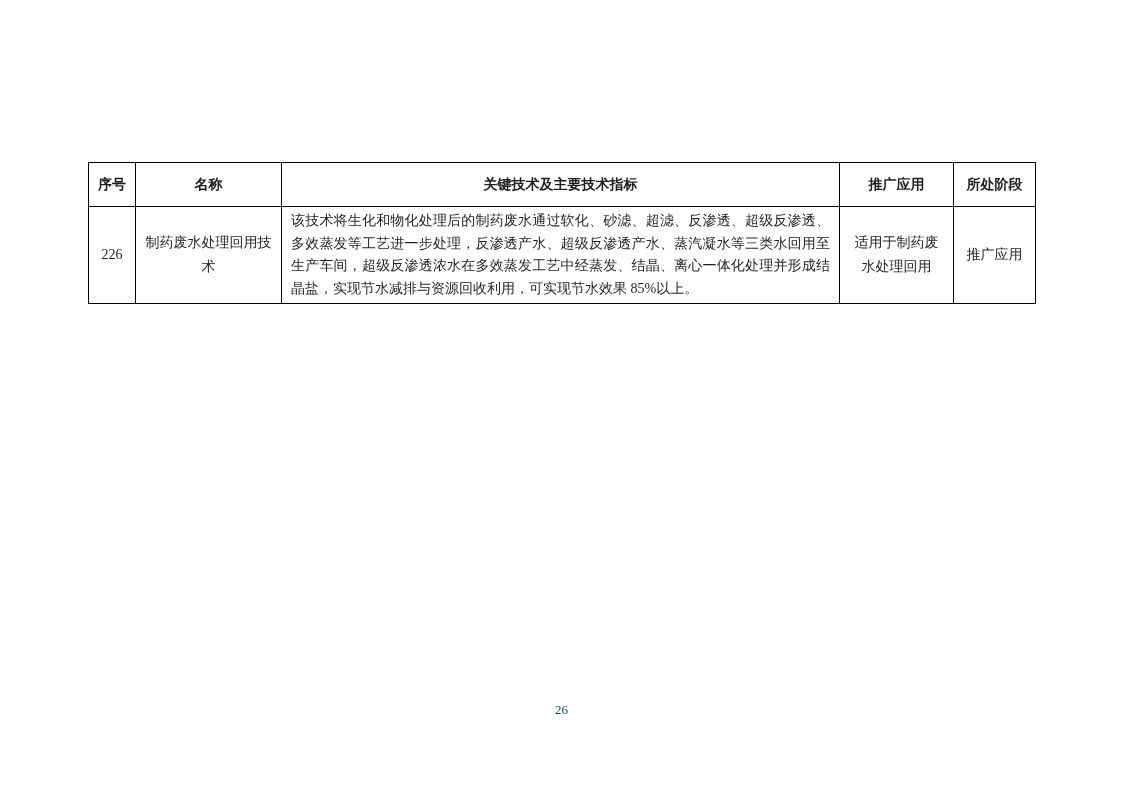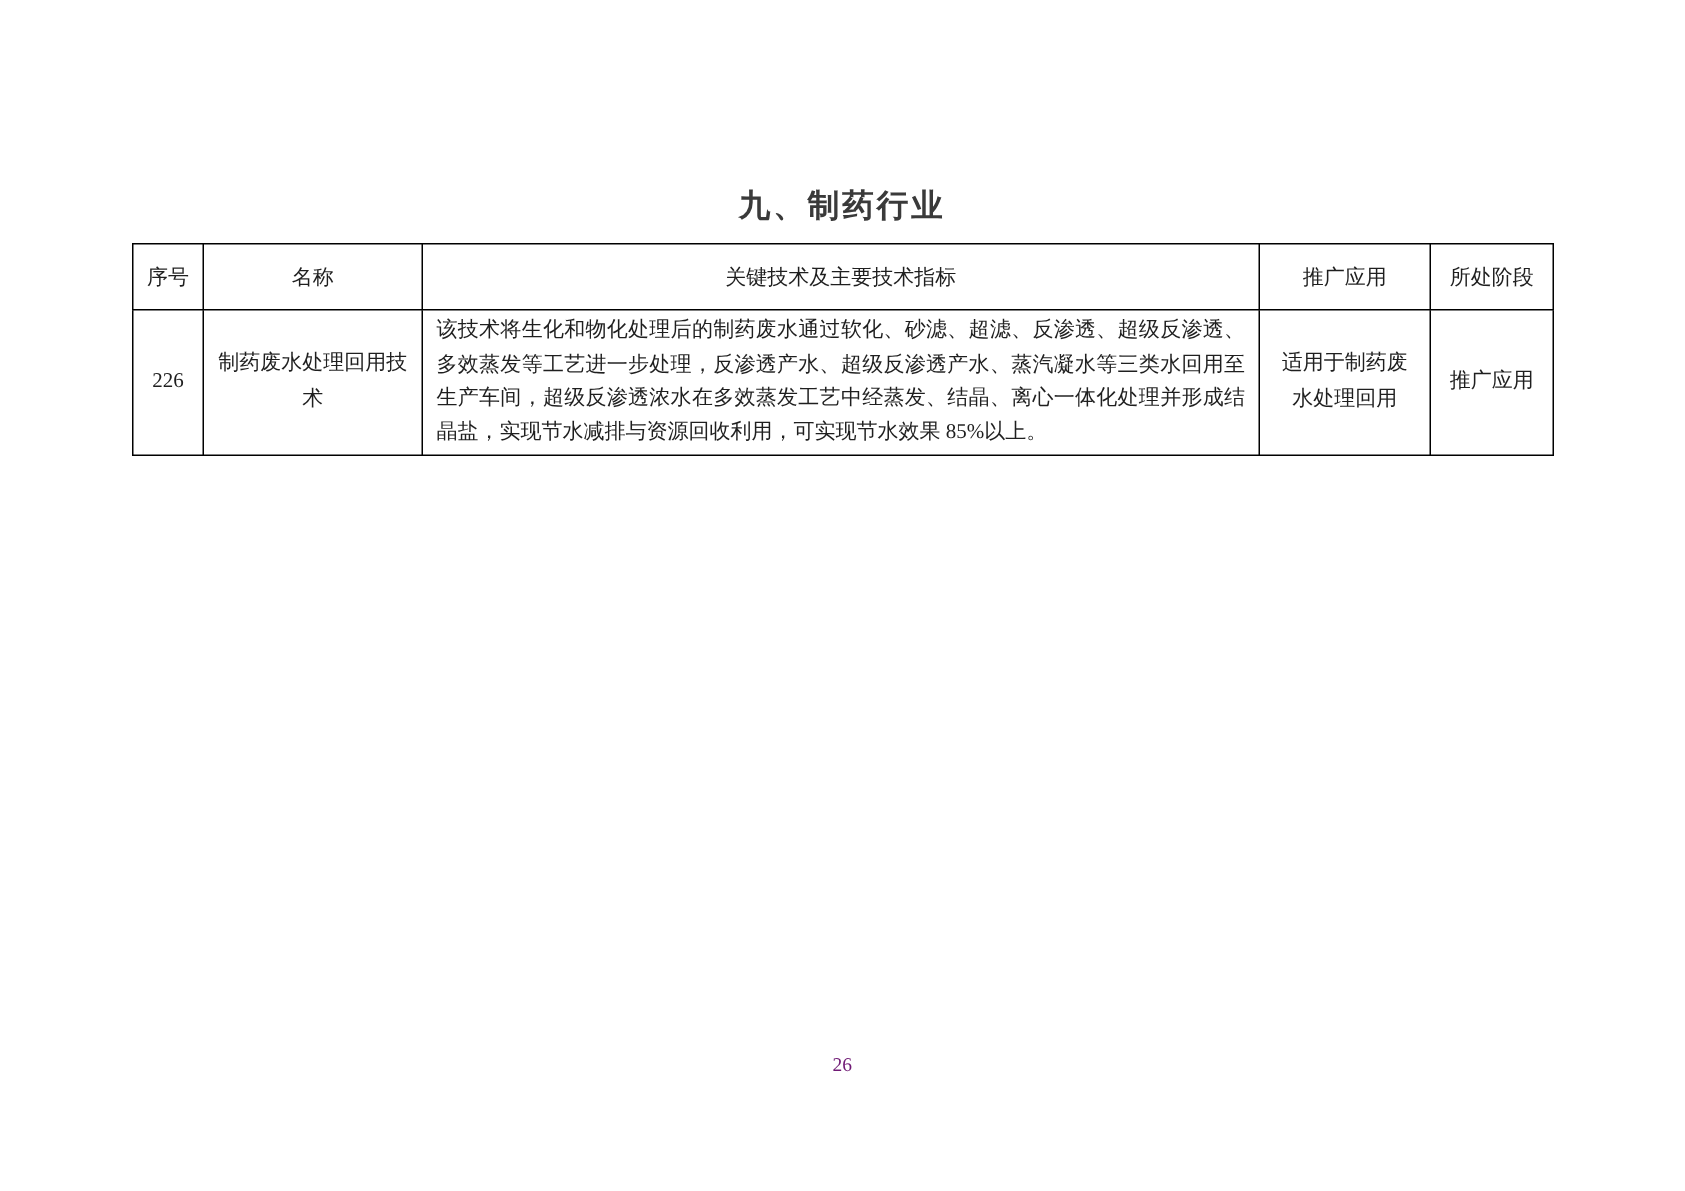--- a/index.html
+++ b/index.html
@@ -38,21 +38,21 @@
   }
   .tech-table th,
   .tech-table td {
     border: 1px solid #000000;
     font-size: 14px;
     color: #1f1f1f;
     overflow: hidden;
   }
   .tech-table th {
     height: 39px;
-    font-weight: normal;
+    font-weight: bold;
     text-align: center;
     vertical-align: middle;
     padding: 2px 4px;
     font-size: 14px;
   }
   .tech-table td {
     height: 88px;
     vertical-align: middle;
   }
   .cell-center {
@@ -67,29 +67,28 @@
     font-size: 14.5px;
     margin-top: 40px;
   }
   .page-number {
     position: absolute;
     top: 702px;
     left: 0;
     width: 100%;
     text-align: center;
     font-size: 13px;
-    color: #701a75;
+    color: #0c4a6e;
   }
 </style>
 </head>
 <body>
 
 <div class="page">
 
-  <div class="section-title">九、制药行业</div>
 
   <table class="tech-table">
     <colgroup>
       <col style="width:47px">
       <col style="width:146px">
       <col style="width:558px">
       <col style="width:114px">
       <col style="width:82px">
     </colgroup>
     <thead>

